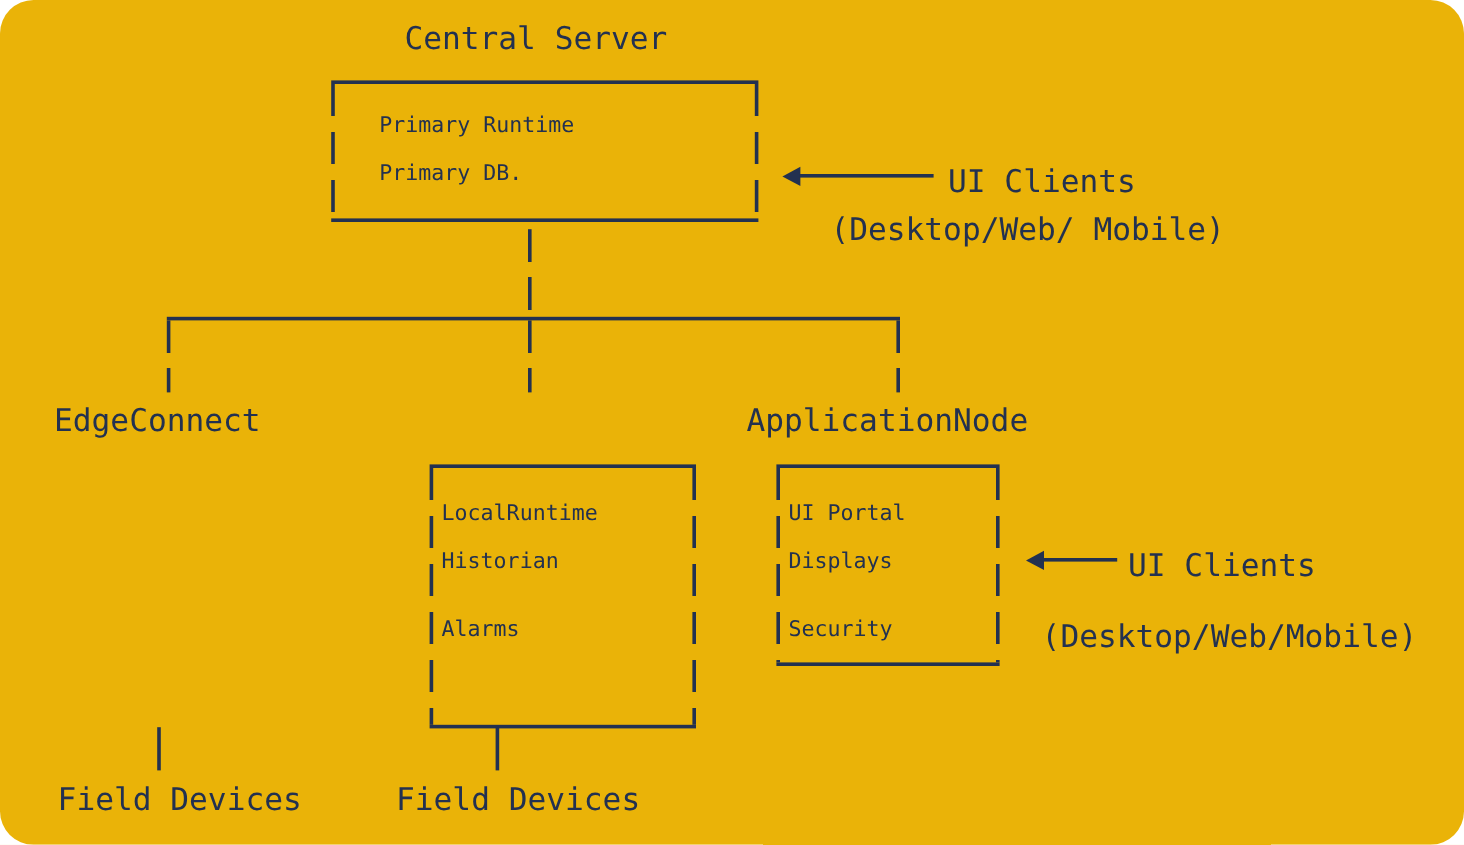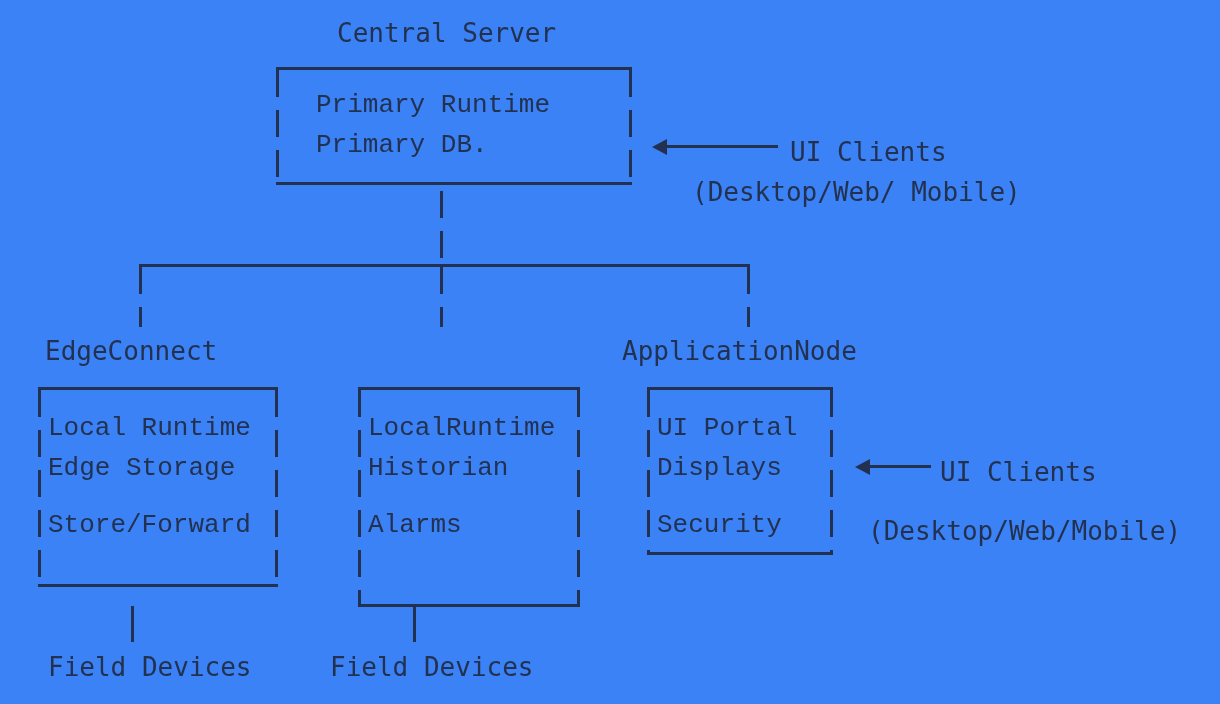--- a/index.html
+++ b/index.html
@@ -1,23 +1,24 @@
 <!DOCTYPE html>
 <html><head>
 <meta charset="utf-8">
 <style>
   html, body { margin: 0; padding: 0; background: #ffffff; }
   .stage {
     position: relative;
     width: 1220px;
     height: 704px;
-    background: #3b82f6;
+    background: #eab308;
     font-family: "DejaVu Sans Mono", "Liberation Mono", monospace;
     color: #233150;
     overflow: hidden;
+    border-radius: 28px;
   }
   .txt {
     position: absolute;
     font-size: 26px;
     line-height: 40px;
     white-space: pre;
   }
   
   .abox {
     position: absolute;
@@ -27,21 +28,21 @@
   }
   .vbar {
     position: absolute;
     top: 0; bottom: 0;
     width: 3px;
     background: repeating-linear-gradient(180deg, #233150 0 27px, transparent 27px 40px);
   }
   .vbar.left  { left: 0; }
   .vbar.right { right: 0; }
   .box-content { position: absolute; left: 10px; top: 18px; }
-  .box-line { font-size: 26px; line-height: 40px; white-space: pre; font-family: Liberation Mono, monospace; }
+  .box-line { font-size: 18px; line-height: 40px; white-space: pre; }
   .box-gap  { height: 17px; }
   
   .hline { position: absolute; height: 3px; background: #233150; }
   .vdash {
     position: absolute; width: 3px;
     background: repeating-linear-gradient(180deg, #233150 0 27px, transparent 27px 40px);
   }
   .vsolid { position: absolute; width: 3px; background: #233150; }
   .arrow-head {
     position: absolute;
@@ -74,30 +75,20 @@
 
   <div class="vdash" style="left:440px; top:191px; height:72px;"></div>
   <div class="hline" style="left:139px; top:264px; width:611px;"></div>
   <div class="vdash" style="left:139px; top:267px; height:60px;"></div>
   <div class="vdash" style="left:440px; top:267px; height:60px;"></div>
   <div class="vdash" style="left:747px; top:267px; height:60px;"></div>
 
   <div class="txt" style="left:45px; top:331px;">EdgeConnect</div>
   <div class="txt" style="left:622px; top:331px;">ApplicationNode</div>
 
-  <div class="abox" style="left:38px; top:387px; width:240px; height:200px;">
-    <span class="vbar left"></span>
-    <span class="vbar right"></span>
-    <div class="box-content">
-      <div class="box-line">Local Runtime</div>
-      <div class="box-line">Edge Storage</div>
-      <div class="box-gap"></div>
-      <div class="box-line">Store/Forward</div>
-    </div>
-  </div>
 
   <div class="abox" style="left:358px; top:387px; width:222px; height:220px;">
     <span class="vbar left"></span>
     <span class="vbar right"></span>
     <div class="box-content">
       <div class="box-line">LocalRuntime</div>
       <div class="box-line">Historian</div>
       <div class="box-gap"></div>
       <div class="box-line">Alarms</div>
     </div>

